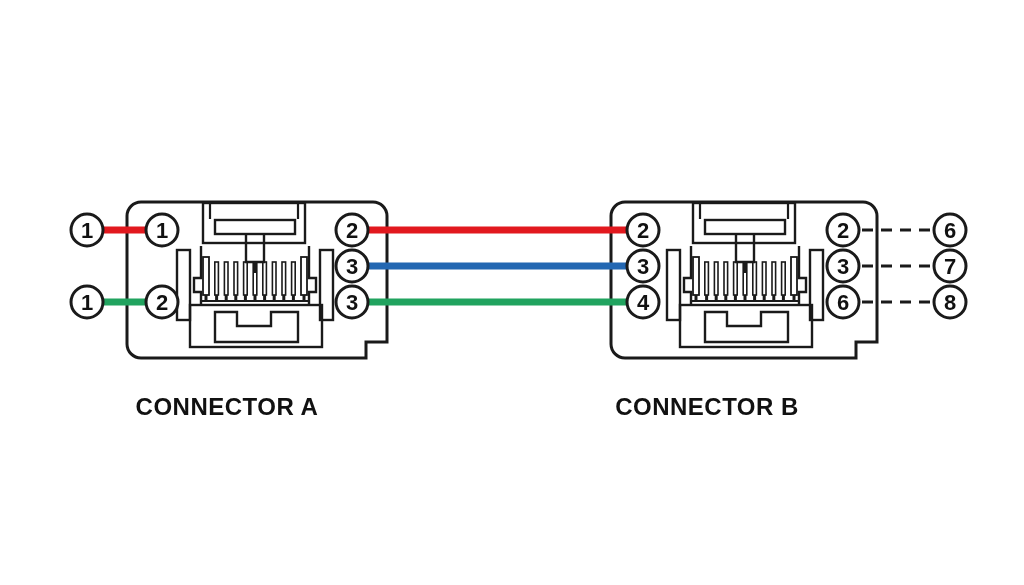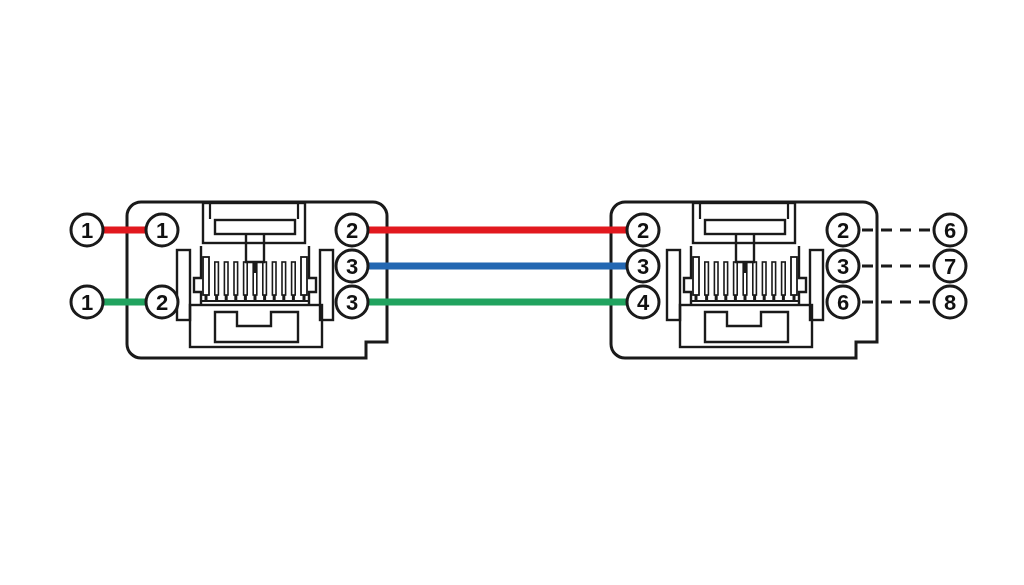--- a/index.html
+++ b/index.html
@@ -163,14 +163,16 @@
     <g>
       <circle class="pin-circle" cx="950" cy="266" r="16"></circle>
       <text class="pin-num" x="950" y="274">7</text>
     </g>
     <g>
       <circle class="pin-circle" cx="950" cy="302" r="16"></circle>
       <text class="pin-num" x="950" y="310">8</text>
     </g>
   </svg>
 
+  <div class="conn-label" style="left:227px; top:393px;">CONNECTOR A</div>
+  <div class="conn-label" style="left:707px; top:393px;">CONNECTOR B</div>
 
 </div>
 
 </body></html>

